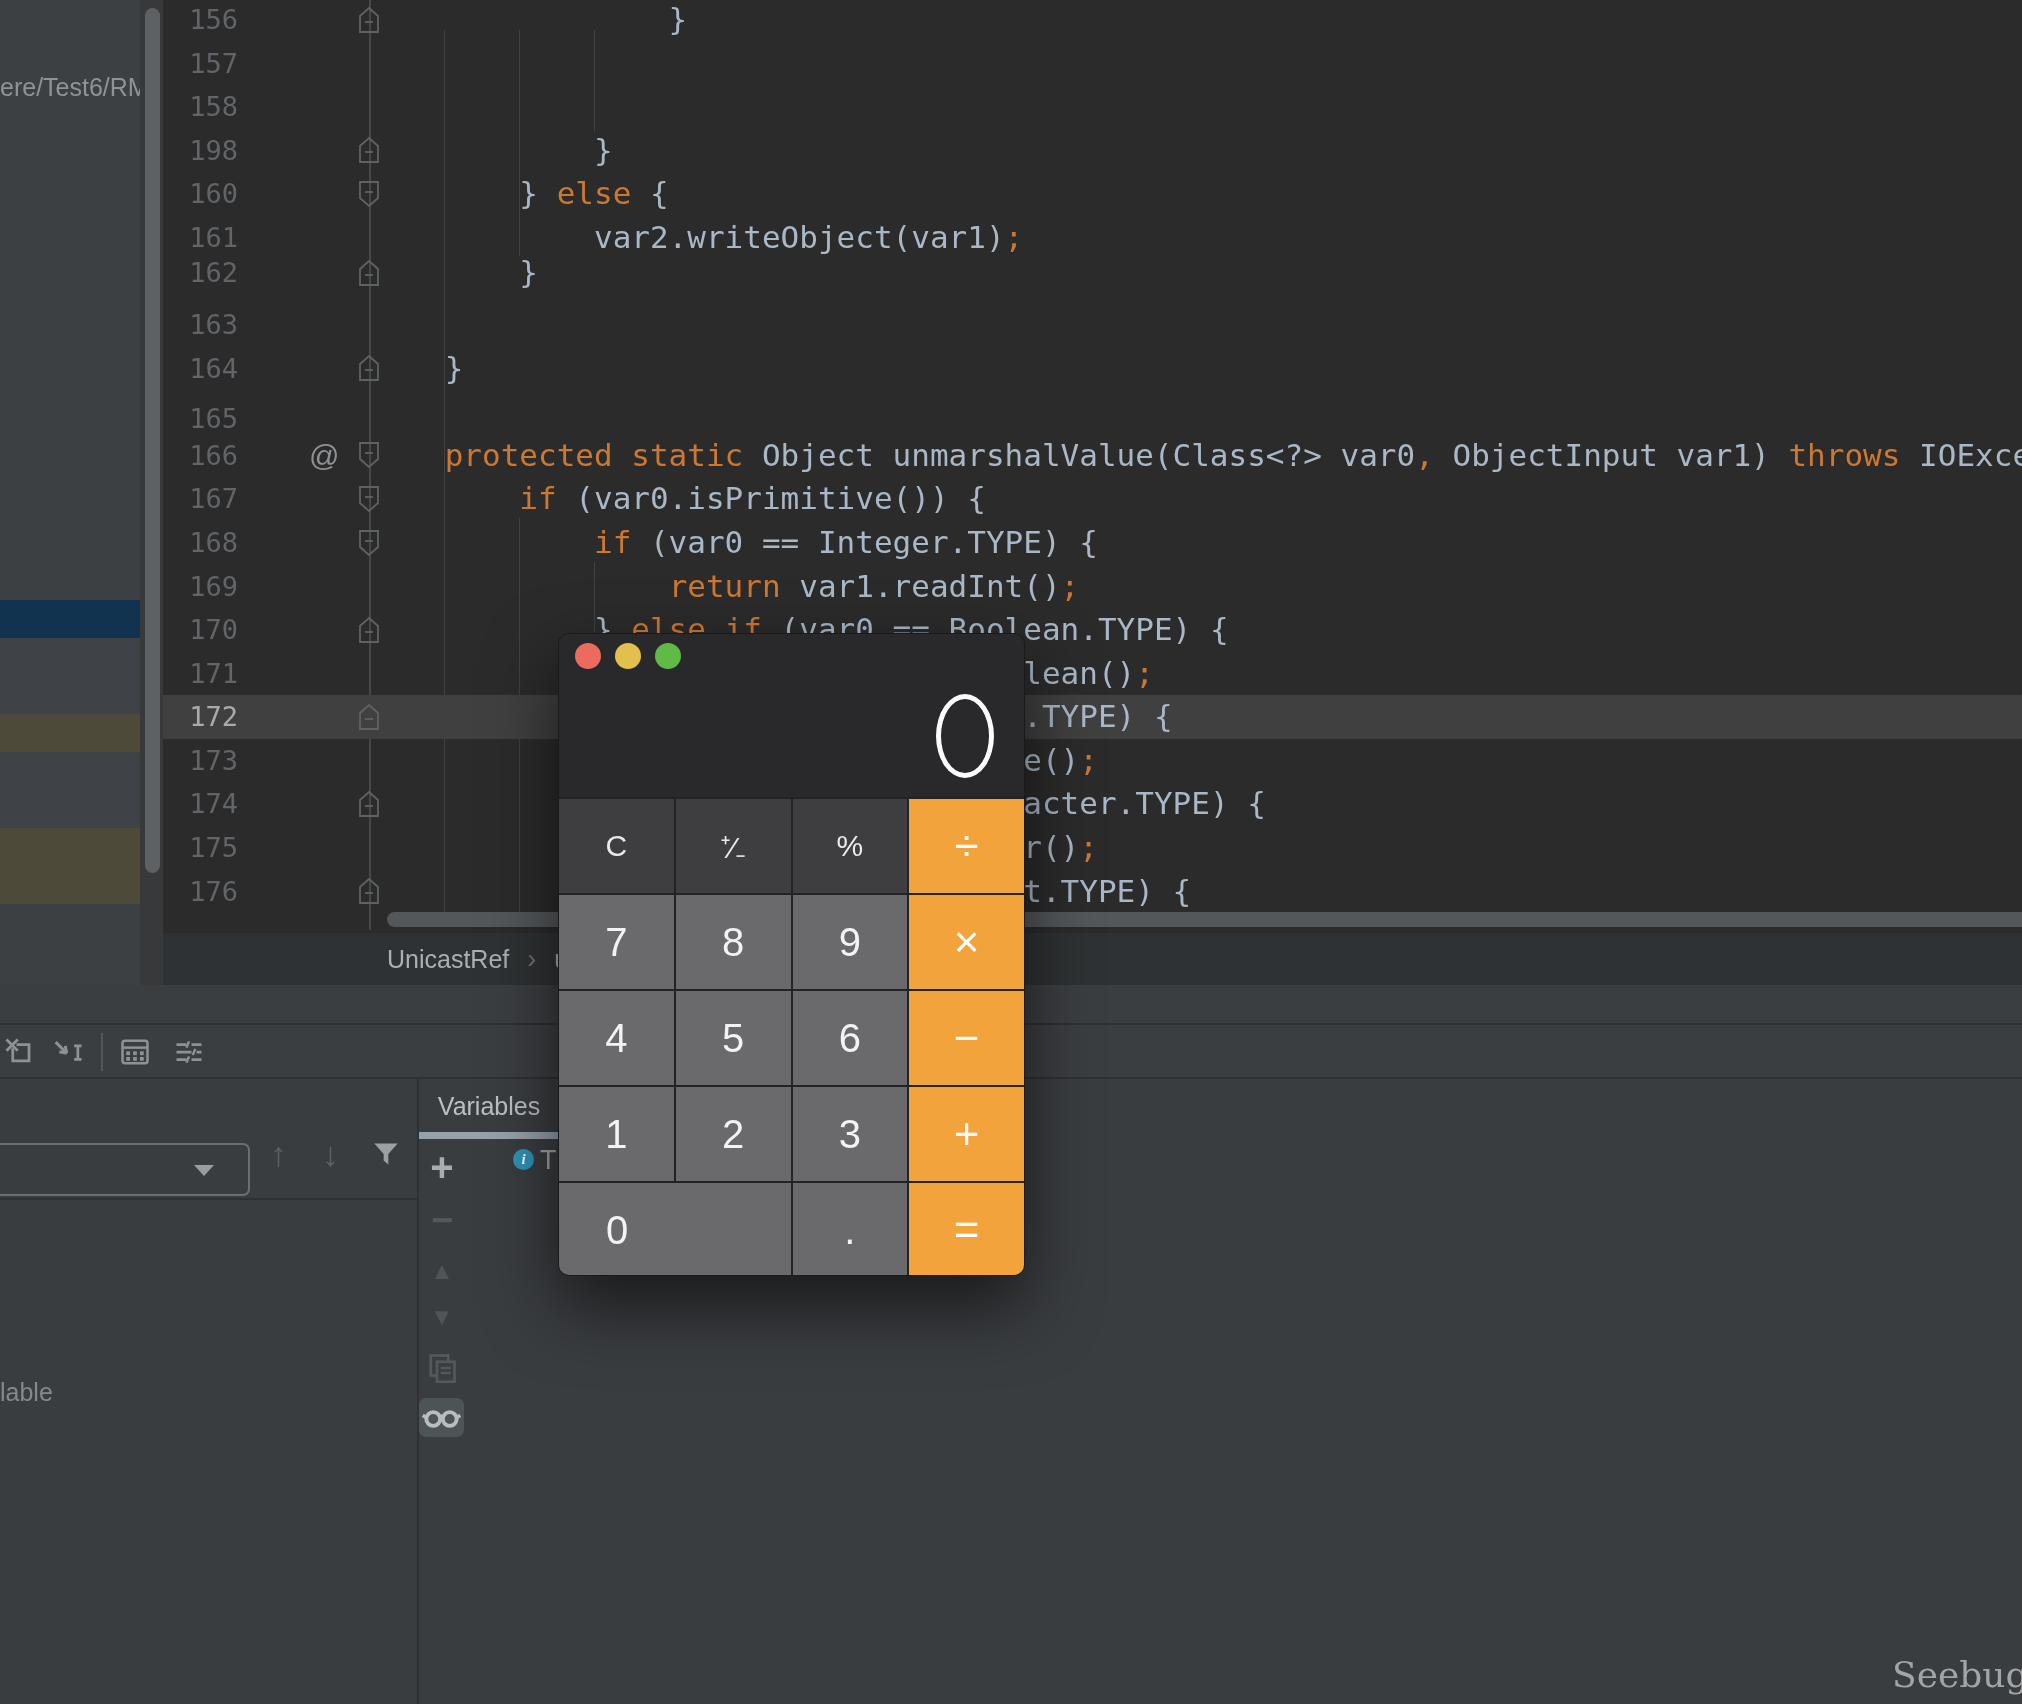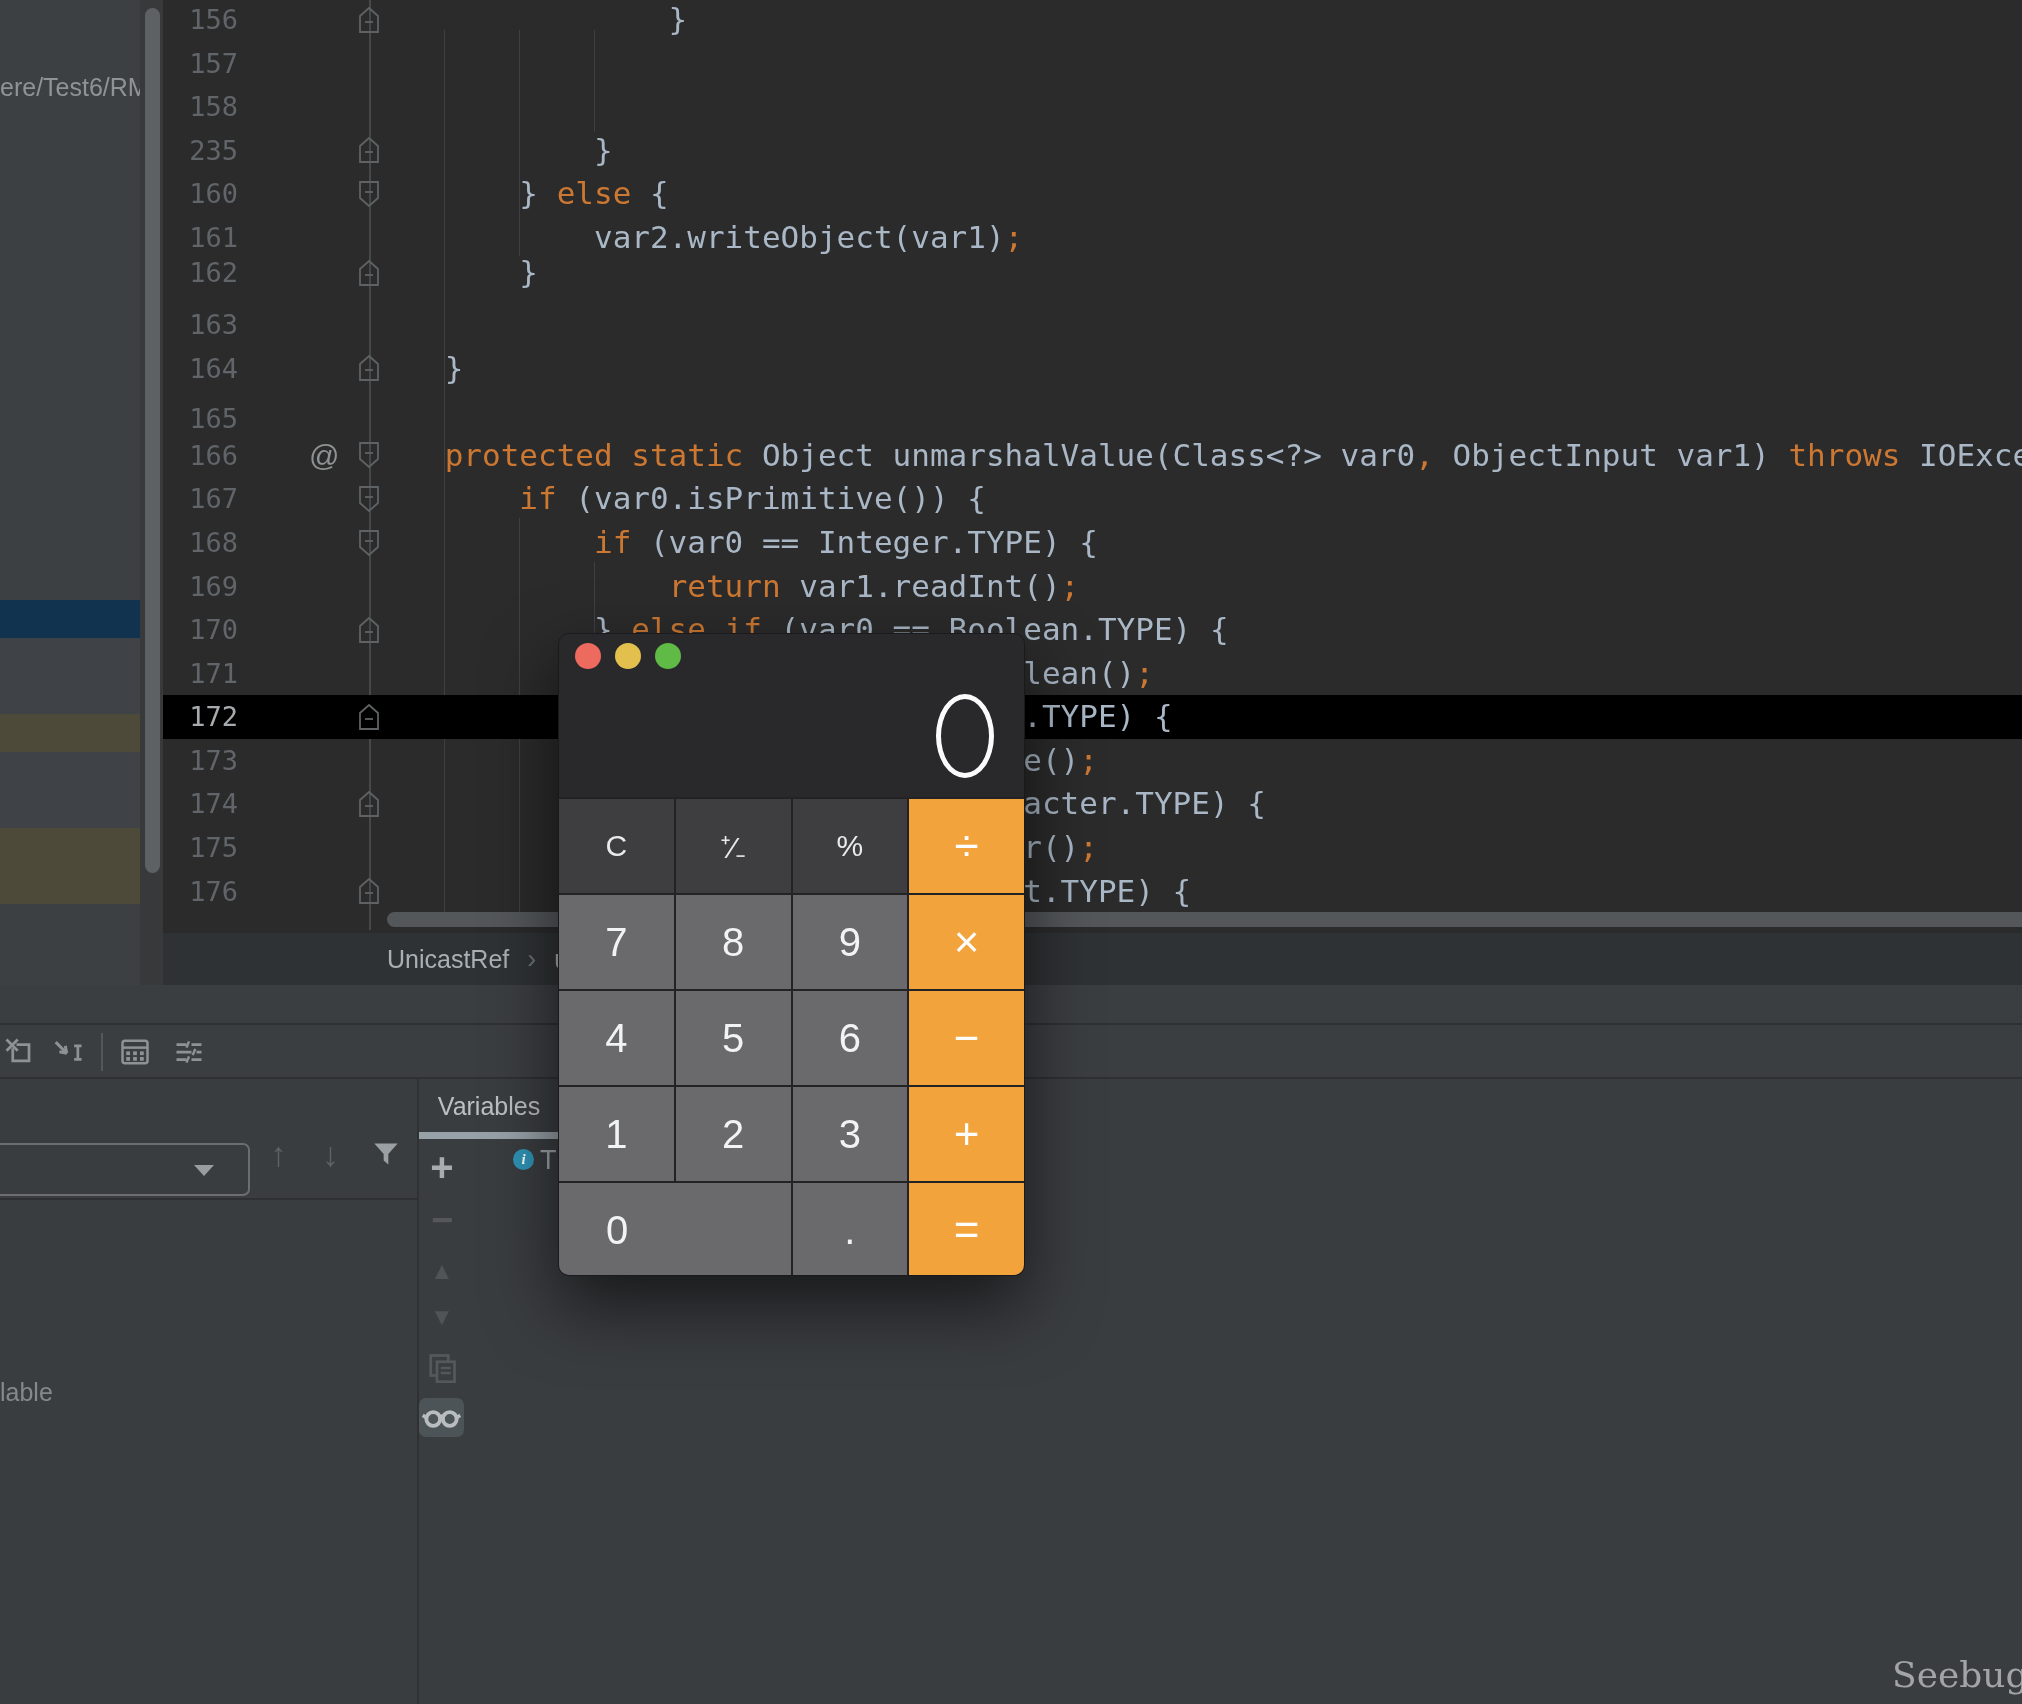--- a/index.html
+++ b/index.html
@@ -13,21 +13,21 @@
                  color:#909396;font-size:25px;line-height:30px;}
   .frame-row{position:absolute;left:0;width:141px;}
   #left-scroll-track{left:140px;top:0;width:23px;height:985px;background:#37393b;}
   #left-scrollbar{left:145px;top:8px;width:15px;height:865px;background:#5d6163;border-radius:8px;}
 
   
   #editor{left:163px;top:0;width:1859px;height:985px;background:#2b2b2b;overflow:hidden;}
   #fold-line{position:absolute;left:206px;top:0;width:2px;height:930px;background:#46484a;}
   .indent-guide{position:absolute;width:1px;background:#3e4042;}
   .code-line{position:absolute;left:0;width:1859px;height:43.57px;}
-  .code-line.cur{background:#000000;}
+  .code-line.cur{background:#404040;}
   .lineno{position:absolute;left:0;top:0;width:75px;text-align:right;color:#616569;
           font-family:"DejaVu Sans Mono",monospace;font-size:27px;line-height:43.57px;}
   .code-line.cur .lineno{color:#a8abae;}
   .gutter-at{position:absolute;left:146px;top:0;color:#8f9294;font-size:30px;line-height:43.57px;}
   .fold-slot{position:absolute;left:196px;top:8.5px;width:20px;height:26px;}
   .code-text{position:absolute;left:207px;top:0;white-space:pre;
              font-family:"DejaVu Sans Mono",monospace;font-size:31px;line-height:43.57px;}
   .tk-kw{color:#cc7832;} .tk-pl{color:#a9b7c6;} .tk-pu{color:#cc7832;}
 
   #h-scrollbar{left:224px;top:912px;width:1788px;height:15px;background:#54575a;border-radius:8px;}
@@ -122,21 +122,21 @@
           <div class="code-text"><span class="tk-pl">                }</span></div>
         </div>
         <div class="code-line" style="top: 41.785px;">
           <div class="lineno">157</div>
           <div class="code-text"></div>
         </div>
         <div class="code-line" style="top: 85.355px;">
           <div class="lineno">158</div>
         </div>
         <div class="code-line" style="top: 128.925px;">
-          <div class="lineno">235</div>
+          <div class="lineno">198</div>
           <div class="fold-slot"><svg width="20" height="26" viewBox="0 0 20 26">
               <polygon points="10,1 19,9 19,25 1,25 1,9" fill="none" stroke="#5e6264" stroke-width="1.8"></polygon>
               <line x1="6" y1="15" x2="14" y2="15" stroke="#5e6264" stroke-width="1.8"></line>
             </svg></div>
           <div class="code-text"><span class="tk-pl">            }</span></div>
         </div>
         <div class="code-line" style="top: 172.495px;">
           <div class="lineno">160</div>
           <div class="fold-slot"><svg width="20" height="26" viewBox="0 0 20 26">
               <polygon points="1,1 19,1 19,17 10,25 1,17" fill="none" stroke="#5e6264" stroke-width="1.8"></polygon>

